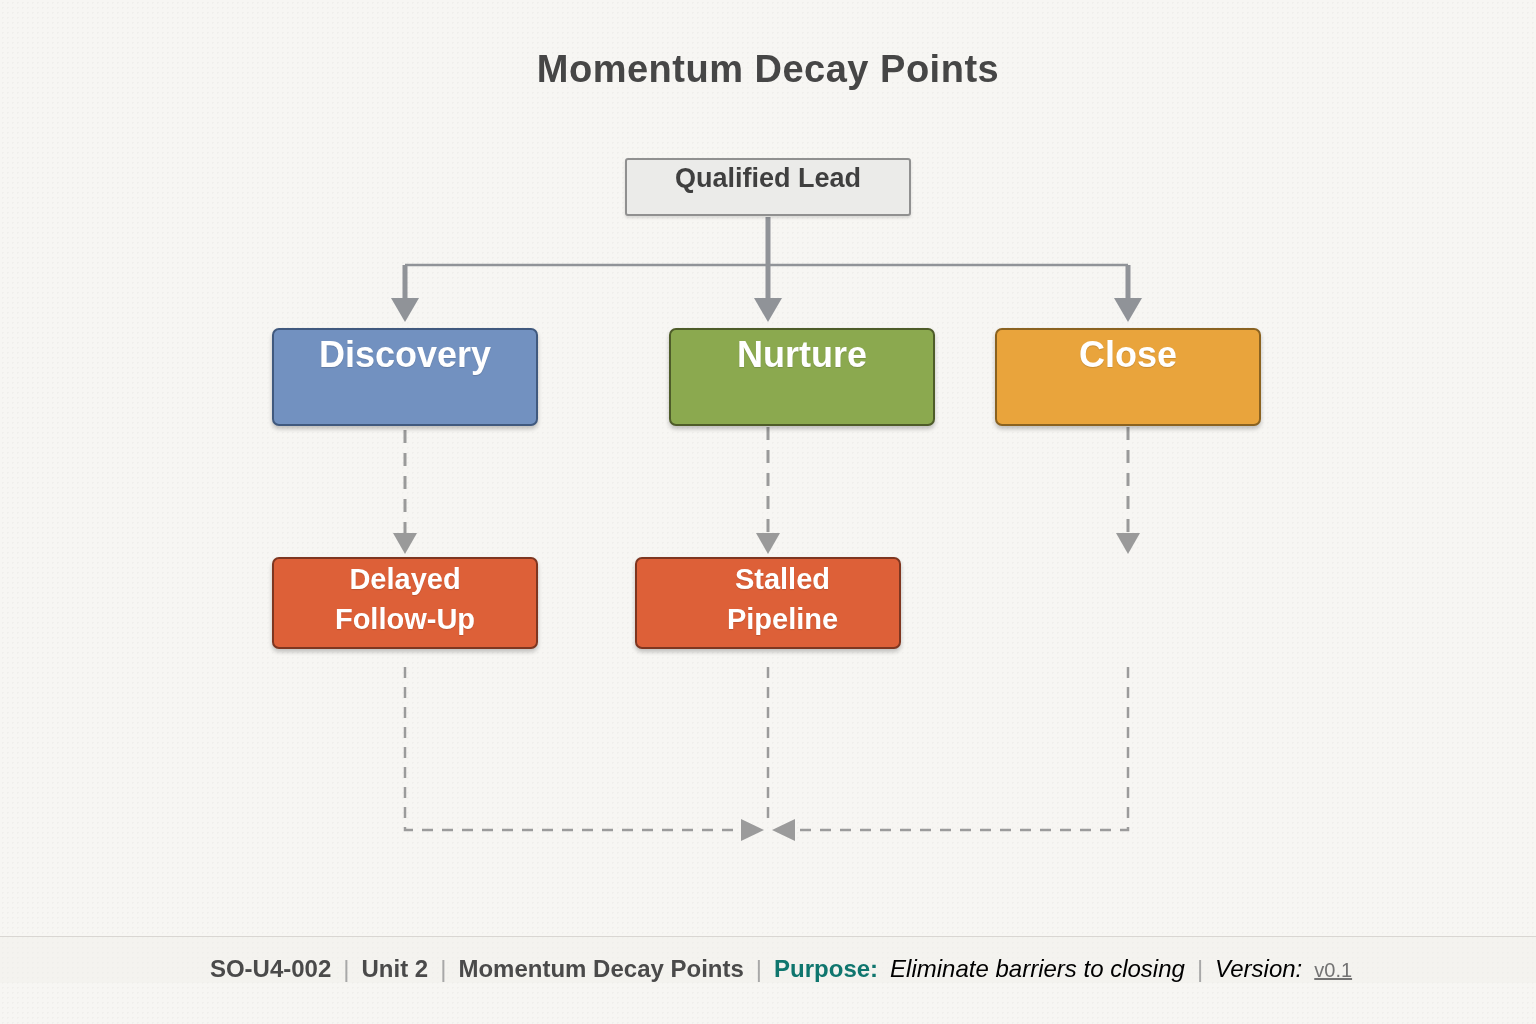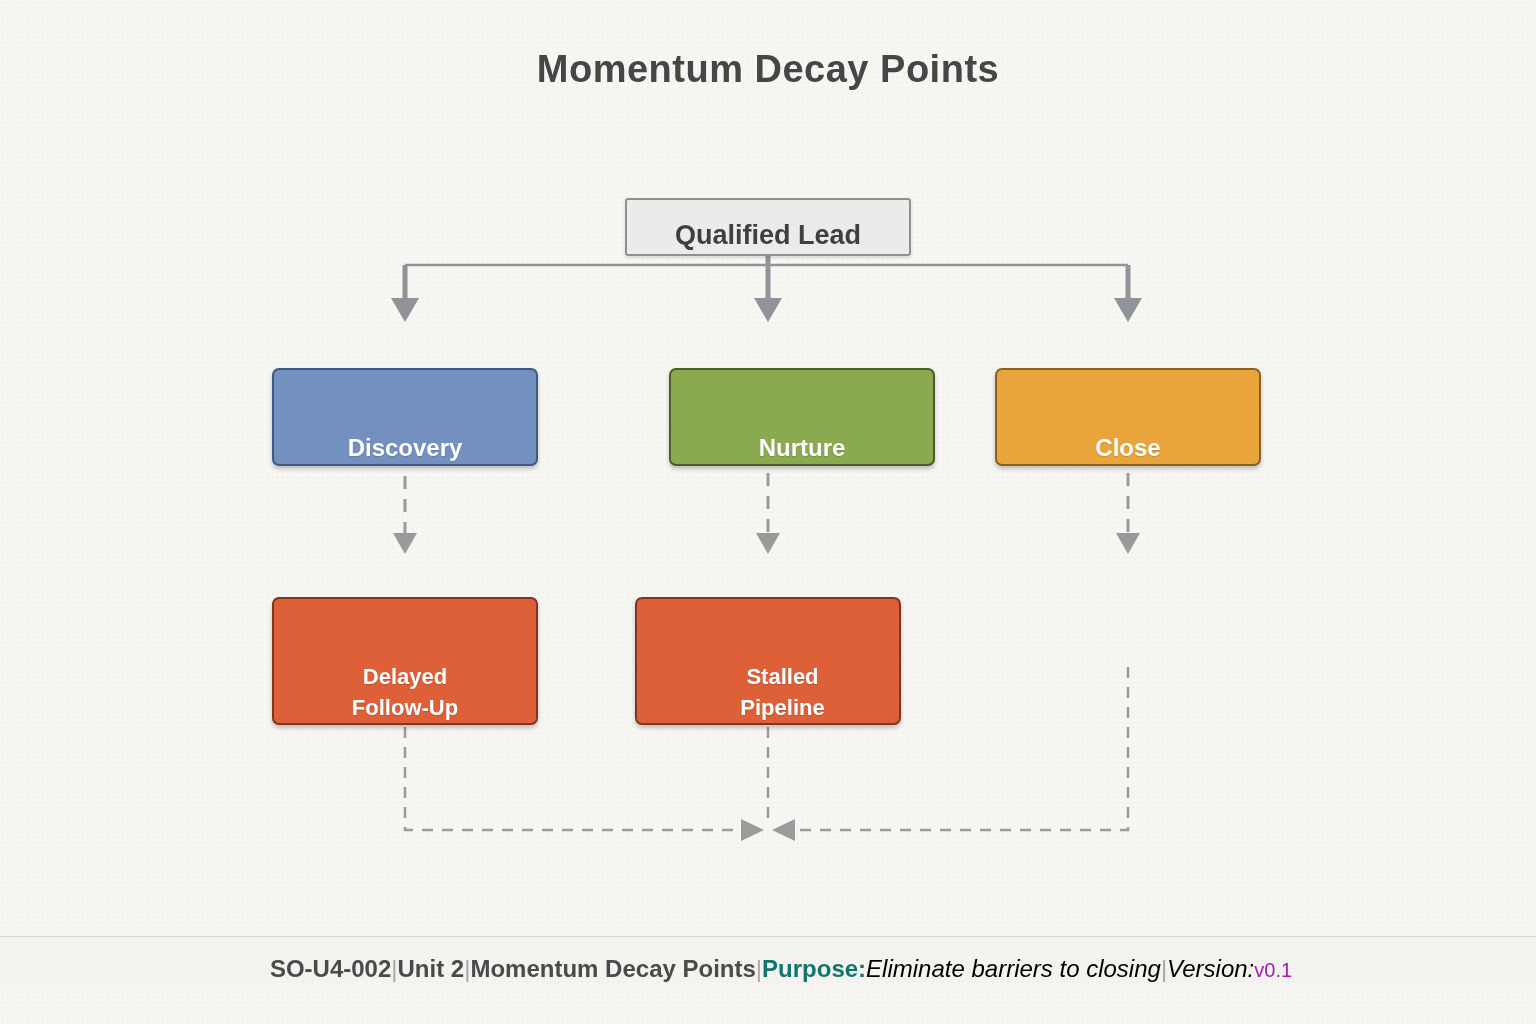--- a/index.html
+++ b/index.html
@@ -33,26 +33,25 @@
   }
   .connector-layer {
     position: absolute;
     top: 0;
     left: 0;
     pointer-events: none;
   }
   .node {
     position: absolute;
     display: flex;
-    align-items: flex-end;
+    align-items: flex-start;
     justify-content: center;
     text-align: center;
     box-sizing: border-box;
     border-radius: 7px;
-    margin-top: 40px;
   }
   .node .label {
     white-space: pre-line;
     line-height: 1.38;
   }
   .lead-node {
     left: 625px;
     top: 158px;
     width: 286px;
     height: 58px;
@@ -62,65 +61,65 @@
     box-shadow: 0 2px 3px rgba(0,0,0,0.12);
     color: #3f3f3f;
     font-size: 27px;
     font-weight: 700;
   }
   .stage-node {
     top: 328px;
     width: 266px;
     height: 98px;
     color: #ffffff;
-    font-size: 24px;
+    font-size: 36px;
     font-weight: 700;
     box-shadow: 0 3px 4px rgba(0,0,0,0.22);
     text-shadow: 0 1px 1px rgba(0,0,0,0.15);
   }
   .stage-blue   { left: 272px;  border: 2px solid #40597e; }
   .stage-green  { left: 669px;  border: 2px solid #4e5c29; }
   .stage-orange { left: 995px;  border: 2px solid #8a6220; }
   .decay-node {
     top: 557px;
     width: 266px;
-    height: 128px;
+    height: 92px;
     color: #ffffff;
-    font-size: 22px;
+    font-size: 29px;
     font-weight: 700;
     border: 2px solid #7e3620;
     box-shadow: 0 3px 4px rgba(0,0,0,0.22);
     text-shadow: 0 1px 1px rgba(0,0,0,0.15);
   }
   .decay-left   { left: 272px; }
   .decay-mid    { left: 635px; }
   .decay-right  { left: 995px; }
   .footer {
     position: absolute;
     left: 0;
     top: 936px;
     width: 100%;
     border-top: 1px solid #d9d6d2;
     background: rgba(240,239,236,0.45);
   }
   .footer-line {
     display: flex;
     align-items: baseline;
     justify-content: center;
-    gap: 0;
+    gap: 12px;
     padding-top: 18px;
     font-size: 24px;
     color: #4c4c4c;
     margin-left: 26px;
   }
   .footer .seg-bold   { font-weight: 700; color: #4a4a4a; }
   .footer .seg-sep    { color: #a8a8a8; font-weight: 400; }
   .footer .seg-plain  { color: #0f766e; font-weight: 600; }
   .footer .seg-italic { color: #000000; font-style: italic; }
-  .footer .seg-small  { color: #a21caf; font-size: 20px; }
+  .footer .seg-small  { color: #737373; font-size: 20px; text-decoration: underline; }
 </style>
 </head>
 <body>
 
 <div class="canvas">
 
   <div class="diagram-title">Momentum Decay Points</div>
 
   <svg class="connector-layer" width="1536" height="1024" viewBox="0 0 1536 1024">
     <g stroke="#909398" fill="none">

